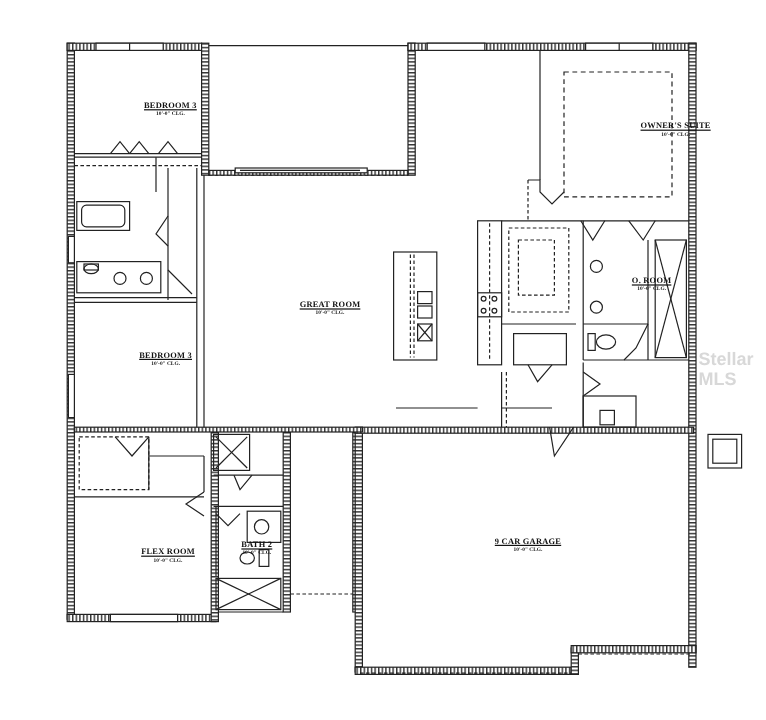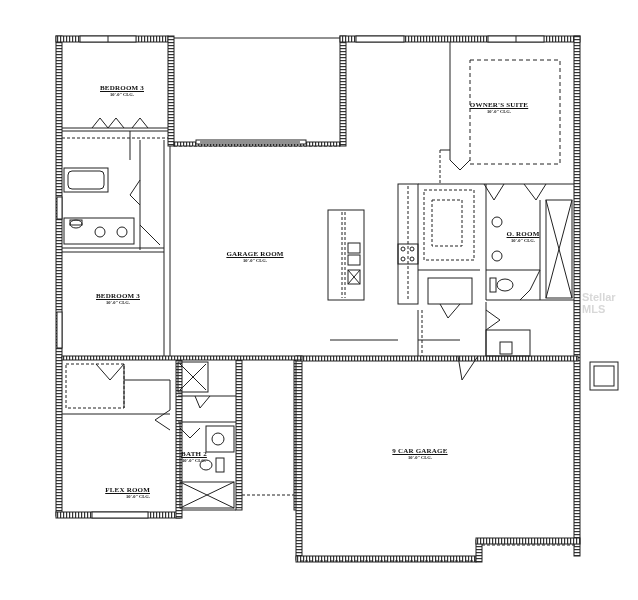--- a/index.html
+++ b/index.html
@@ -1,21 +1,21 @@
 <!DOCTYPE html>
 <html><head>
 <meta charset="utf-8">
 <style>
   html,body{margin:0;padding:0;background:#fff;}
   body{width:638px;height:600px;position:relative;overflow:hidden;font-family:"Liberation Serif","DejaVu Serif",serif;}
   svg{position:absolute;left:0;top:0;}
-  .label{position:absolute;text-align:center;color:#111;line-height:1;}
+  .label{position:absolute;text-align:center;color:#111;line-height:1;margin-left:20px;}
   .label .t{font-size:7px;font-weight:bold;text-decoration:underline;letter-spacing:0.2px;white-space:nowrap;}
   .label .s{font-size:4.5px;font-weight:bold;margin-top:1px;white-space:nowrap;}
-  .wm{position:absolute;left:582px;top:291px;font-family:"Liberation Sans",sans-serif;font-size:11px;color:#d8d8d8;font-weight:bold;}
+  .wm{position:absolute;left:582px;top:291px;font-family:"Liberation Sans",sans-serif;font-size:15px;color:#d8d8d8;font-weight:bold;}
 </style>
 </head>
 <body>
 
 <svg width="638" height="600" viewBox="0 0 638 600">
   <defs>
     <pattern id="hatch" width="3" height="3" patternUnits="userSpaceOnUse">
       <rect width="3" height="3" fill="#fff"></rect>
       <rect width="1.2" height="3" fill="#333"></rect>
     </pattern>
@@ -177,37 +177,37 @@
 
     <rect x="590" y="362" width="28" height="28"></rect>
     <rect x="594" y="366" width="20" height="20"></rect>
   </g>
 </svg>
 
 <div class="label" style="left:92px;top:85px;width:60px;">
   <div class="t">BEDROOM 3</div>
   <div class="s">10'-0" CLG.</div>
 </div>
-<div class="label" style="left:464px;top:102px;width:70px;">
+<div class="label" style="left:508px;top:102px;width:70px;">
   <div class="t">OWNER'S SUITE</div>
   <div class="s">10'-0" CLG.</div>
 </div>
 <div class="label" style="left:220px;top:251px;width:70px;">
-  <div class="t">GARAGE ROOM</div>
+  <div class="t">GREAT ROOM</div>
   <div class="s">10'-0" CLG.</div>
 </div>
 <div class="label" style="left:505px;top:231px;width:36px;">
   <div class="t">O. ROOM</div>
   <div class="s">10'-0" CLG.</div>
 </div>
 <div class="label" style="left:88px;top:293px;width:60px;">
   <div class="t">BEDROOM 3</div>
   <div class="s">10'-0" CLG.</div>
 </div>
-<div class="label" style="left:90px;top:487px;width:60px;text-align:right;">
+<div class="label" style="left:90px;top:457px;width:60px;">
   <div class="t">FLEX ROOM</div>
   <div class="s">10'-0" CLG.</div>
 </div>
 <div class="label" style="left:176px;top:451px;width:36px;">
   <div class="t">BATH 2</div>
   <div class="s">10'-0" CLG.</div>
 </div>
 <div class="label" style="left:385px;top:448px;width:70px;">
   <div class="t">9 CAR GARAGE</div>
   <div class="s">10'-0" CLG.</div>

